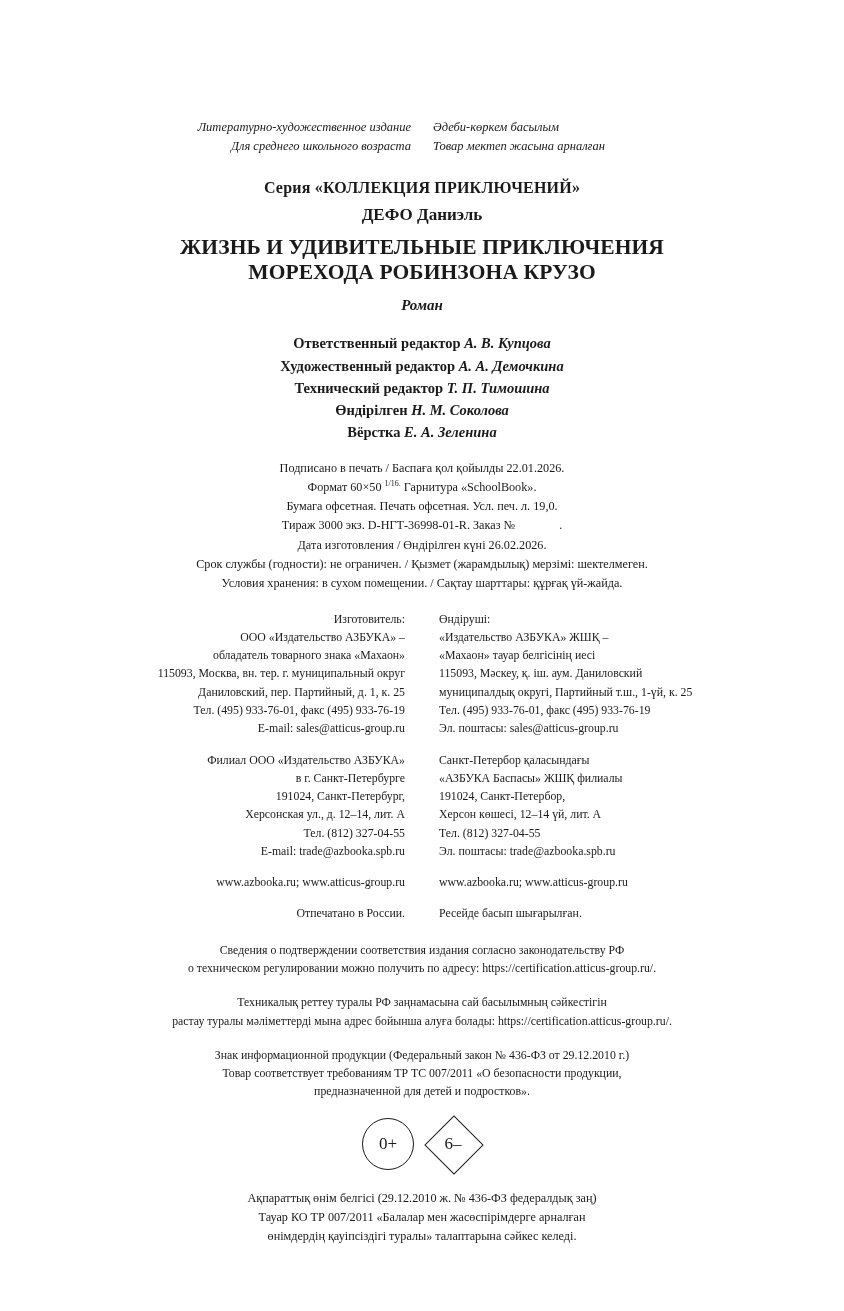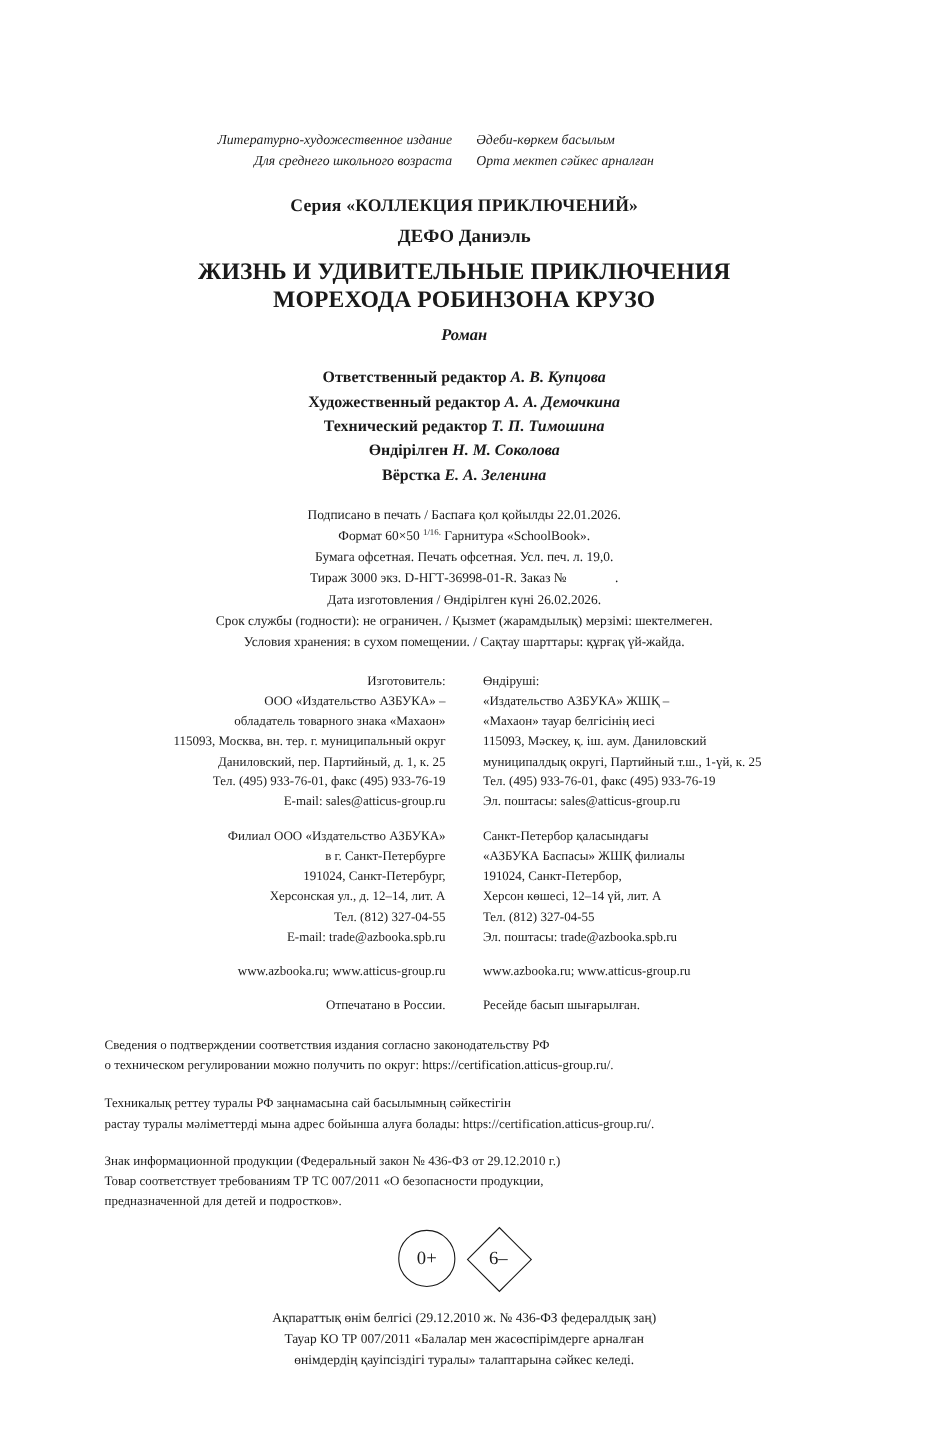--- a/index.html
+++ b/index.html
@@ -94,21 +94,21 @@
     font-size: 11.8px;
     line-height: 1.55;
   }
   .pubgrid .col-left { text-align: right; width: 276px; }
   .pubgrid .col-right { text-align: left; width: 276px; }
   .pubgrid .block + .block { margin-top: 13px; }
 
   
   .note {
     margin-top: 18px;
-    text-align: left;
+    text-align: center;
     font-size: 11.8px;
     line-height: 1.55;
   }
   .note.kz { margin-top: 16px; }
   .note.sign { margin-top: 16px; }
 
   
   .marks {
     margin-top: 14px;
     display: flex;
@@ -152,21 +152,21 @@
 
 <div class="page">
 
   <div class="topgrid">
     <div class="col-left">
       <div>Литературно-художественное издание</div>
       <div>Для среднего школьного возраста</div>
     </div>
     <div class="col-right">
       <div>Әдеби-көркем басылым</div>
-      <div>Орта мектеп сәйкес арналған</div>
+      <div>Товар мектеп жасына арналған</div>
     </div>
   </div>
 
   <div class="series">Серия «КОЛЛЕКЦИЯ ПРИКЛЮЧЕНИЙ»</div>
   <div class="author">ДЕФО Даниэль</div>
   <div class="title">
     <div>ЖИЗНЬ И УДИВИТЕЛЬНЫЕ ПРИКЛЮЧЕНИЯ</div>
     <div>МОРЕХОДА РОБИНЗОНА КРУЗО</div>
   </div>
   <div class="genre">Роман</div>
@@ -249,21 +249,21 @@
         <div>Тел. (812) 327-04-55</div>
         <div>Эл. поштасы: trade@azbooka.spb.ru</div>
       </div>
       <div class="block">www.azbooka.ru;  www.atticus-group.ru</div>
       <div class="block">Ресейде басып шығарылған.</div>
     </div>
   </div>
 
   <div class="note">
     <div>Сведения о подтверждении соответствия издания согласно законодательству РФ</div>
-    <div>о техническом регулировании можно получить по округ: https://certification.atticus-group.ru/.</div>
+    <div>о техническом регулировании можно получить по адресу: https://certification.atticus-group.ru/.</div>
   </div>
 
   <div class="note kz">
     <div>Техникалық реттеу туралы РФ заңнамасына сай басылымның сәйкестігін</div>
     <div>растау туралы мәліметтерді мына адрес бойынша алуға болады: https://certification.atticus-group.ru/.</div>
   </div>
 
   <div class="note sign">
     <div>Знак информационной продукции (Федеральный закон № 436-ФЗ от 29.12.2010 г.)</div>
     <div>Товар соответствует требованиям ТР ТС 007/2011 «О безопасности продукции,</div>

